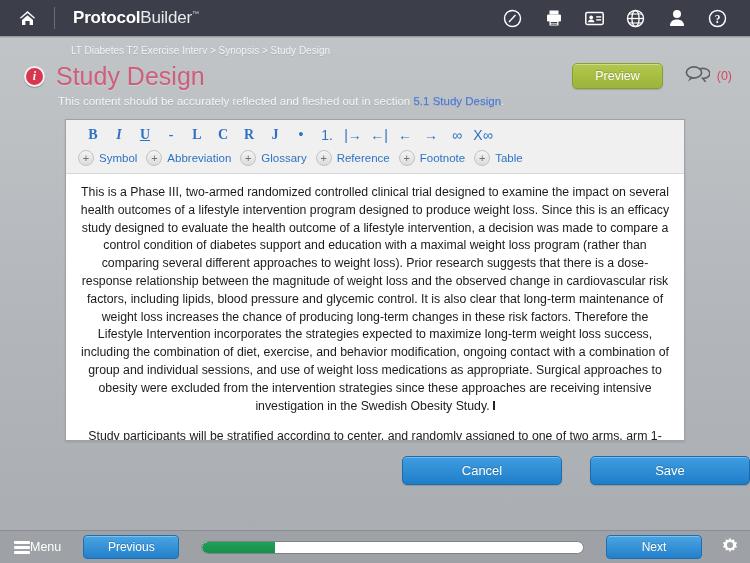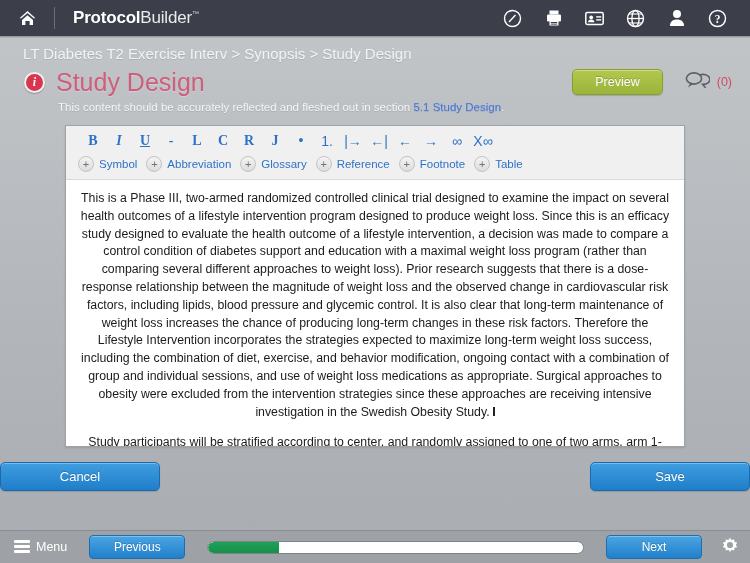--- a/index.html
+++ b/index.html
@@ -52,24 +52,25 @@
   .tb-icon {
     width: 41px; height: 36px;
     display: flex; align-items: center; justify-content: center;
     cursor: pointer;
   }
   .tb-icon svg { display: block; }
 
   
   .breadcrumb {
     color: #f2f3f4;
-    font-size: 15px;
+    font-size: 10px;
     padding: 9px 0 0 23px;
     text-shadow: 0 1px 0 rgba(0,0,0,0.10);
     flex: 0 0 auto;
+    margin-left: 48px;
   }
 
   
   .title-row {
     display: flex; align-items: center;
     padding: 4px 18px 0 24px;
     flex: 0 0 auto;
     height: 36px;
   }
   .info-badge {
@@ -199,21 +200,21 @@
     border: 1px solid #a9acb0;
     border-radius: 3px;
     font-size: 12px;
     padding: 0 6px;
     font-family: "Liberation Sans", sans-serif;
     outline: none;
   }
 
   
   .actions {
-    display: flex; justify-content: space-between; gap: 8px;
+    display: flex; justify-content: flex-end; gap: 28px;
     padding-top: 15px;
     flex: 0 0 auto;
   }
   .blue-btn {
     background: linear-gradient(180deg,#3f9de0 0%, #1f7ec9 100%);
     border: 1px solid #1a6cb0;
     border-radius: 5px;
     color: #ffffff;
     font-size: 13px;
     width: 160px;
@@ -227,21 +228,21 @@
   .bottombar {
     margin-top: auto;
     height: 33px;
     background: #9ea2a6;
     border-top: 1px solid #8a8e92;
     display: flex; align-items: center;
     padding: 0 10px 0 14px;
     flex: 0 0 33px;
   }
   .menu-btn {
-    display: flex; align-items: flex-start; gap: 6px; cursor: pointer;
+    display: flex; align-items: flex-end; cursor: pointer;
   }
   .hamburger { display:flex; flex-direction:column; gap:2px; }
   .hamburger span {
     display:block; width:16px; height:3px; background:#fff; border-radius:1px;
   }
   .menu-label { color:#ffffff; font-size:12.5px; }
   .nav-btn {
     background: linear-gradient(180deg,#4aa5e2 0%, #2280cb 100%);
     border: 1px solid #1e6fb2;
     border-radius: 4px;

